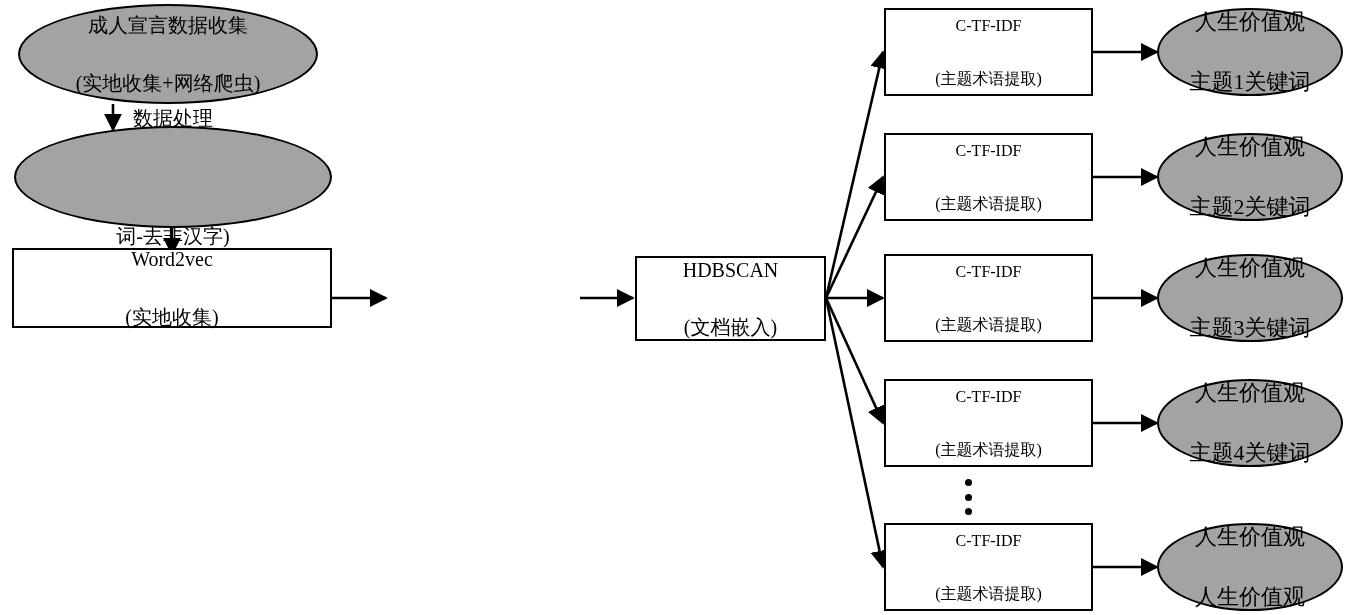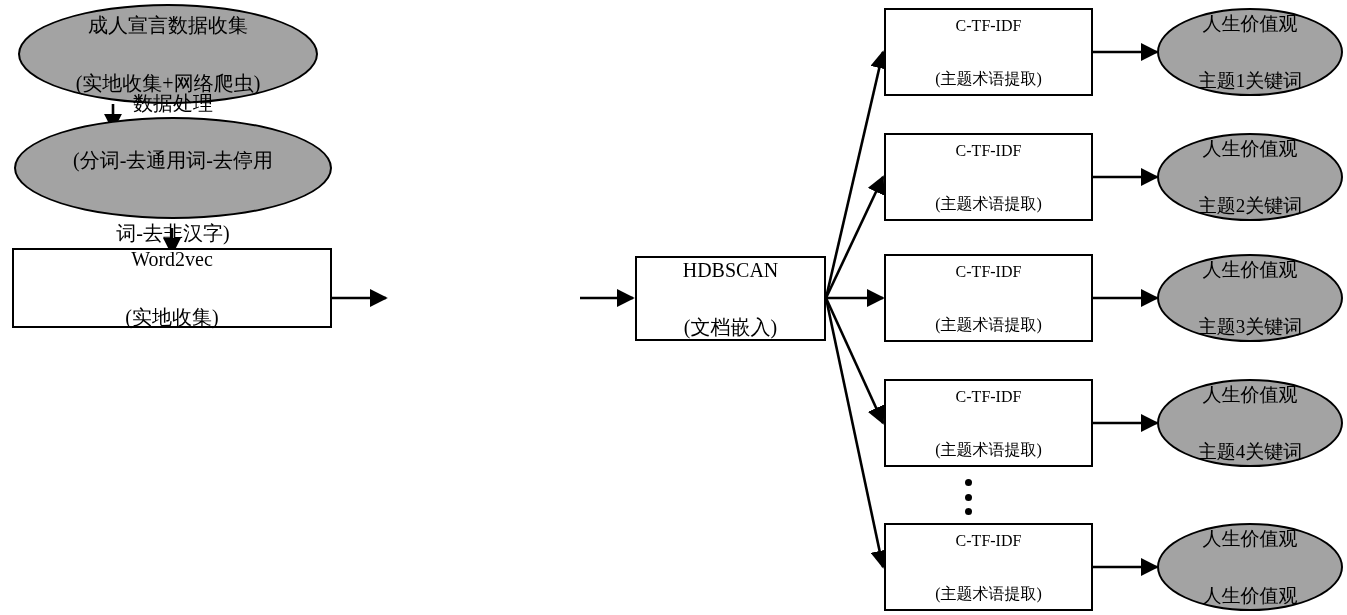--- a/index.html
+++ b/index.html
@@ -42,21 +42,21 @@
   .node.ellipse {
     border: 2px solid #000000;
     border-radius: 50%;
     background: #a3a3a3;
   }
   .node .line1 { display: block; white-space: nowrap; }
   .node .line2 { display: block; white-space: nowrap; margin-top: 33px; }
   .node .line3 { display: block; white-space: nowrap; margin-top: 48px; }
   .t-lg { font-size: 20px; }
   .t-md { font-size: 16px; }
-  .t-sm { font-size: 19px; }
+  .t-sm { font-size: 22px; }
   .dots {
     position: absolute;
     display: flex;
     flex-direction: column;
     align-items: center;
     justify-content: space-between;
   }
   .dots span {
     display: block;
     width: 7px;
@@ -98,23 +98,22 @@
       <line x1="1093" y1="423" x2="1157" y2="423"></line>
       <line x1="1093" y1="567" x2="1157" y2="567"></line>
     </g>
   </svg>
 
   <div class="node ellipse t-lg" style="left:18px; top:4px; width:300px; height:100px;">
     <span class="line1">成人宣言数据收集</span>
     <span class="line2">(实地收集+网络爬虫)</span>
   </div>
 
-  <div class="node ellipse t-lg" style="left:14px; top:117px; width:318px; height:102px;">
+  <div class="node ellipse t-lg" style="left:14px; top:126px; width:318px; height:102px;gap:46px;">
     <span class="line1">数据处理</span>
-    <span class="line2">(分词-去通用词-去停用</span>
     <span class="line3">词-去非汉字)</span>
   </div>
 
   <div class="node box t-lg" style="left:12px; top:248px; width:320px; height:80px;">
     <span class="line1">Word2vec</span>
     <span class="line2">(实地收集)</span>
   </div>
 
 
   <div class="node box t-lg" style="left:635px; top:256px; width:191px; height:85px;font-family:Liberation Serif, serif;">

